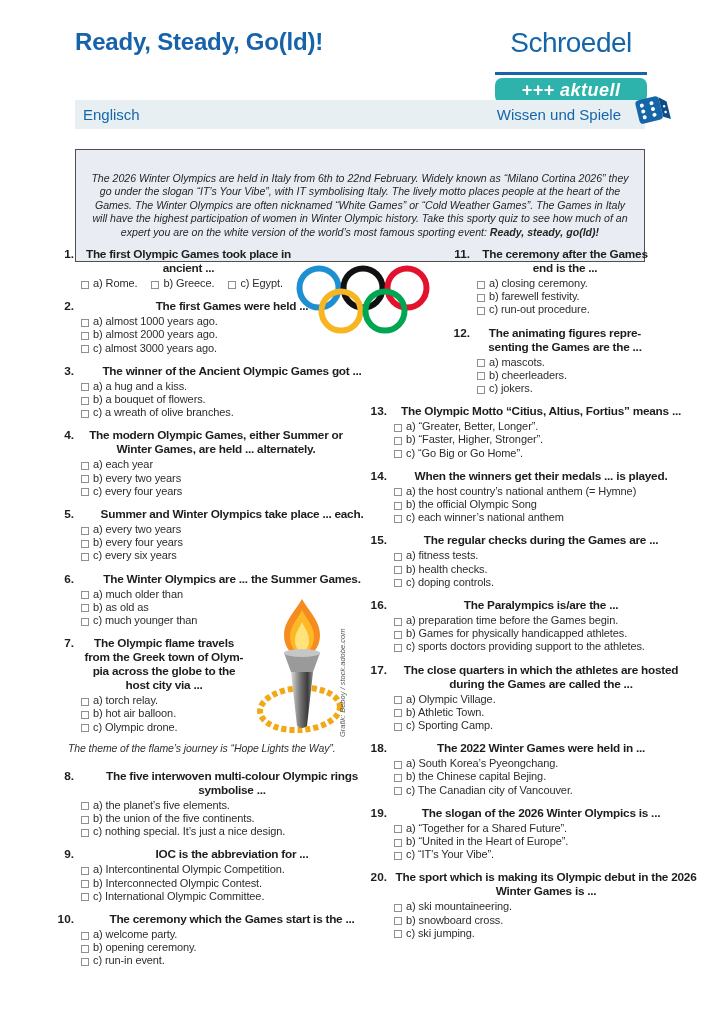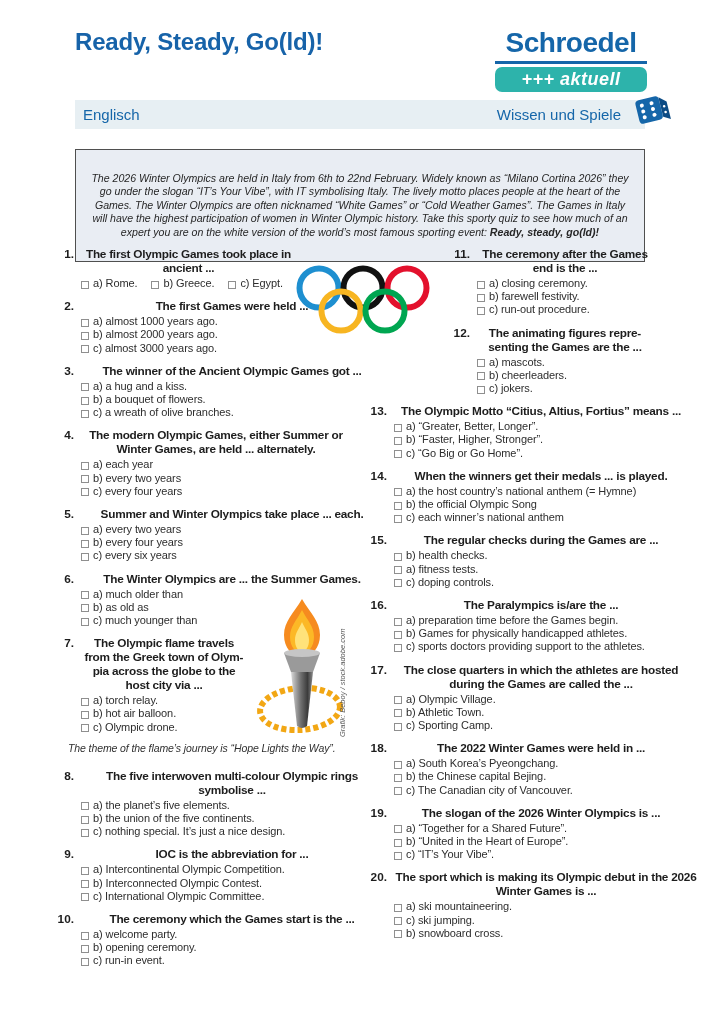--- a/index.html
+++ b/index.html
@@ -2,21 +2,21 @@
 <html><head>
 <meta charset="utf-8">
 <style>
   * { margin:0; padding:0; box-sizing:border-box; }
   html,body { width:720px; height:1019px; }
   body { position:relative; background:#ffffff; font-family:"Liberation Sans", sans-serif; overflow:hidden; }
 
   .title { position:absolute; left:75px; top:27px; font-size:24px; font-weight:bold; color:#1763a9; line-height:30px; letter-spacing:-0.2px; }
 
   .logo { position:absolute; top:29px; right:73px; width:152px; }
-  .logo-name { font-size:28px; font-weight:bold; color:#1566a9; text-align:center; line-height:28px; letter-spacing:-0.5px; border-bottom:3px solid #1566a9; padding-bottom:4px; }
+  .logo-name { font-size:28px; font-weight:normal; color:#1566a9; text-align:center; line-height:28px; letter-spacing:-0.5px; border-bottom:3px solid #1566a9; padding-bottom:15px; }
   .logo-tag { margin-top:3px; background:#2db3ab; color:#ffffff; font-weight:bold; font-style:italic; font-size:18px; text-align:center; line-height:25px; letter-spacing:0.5px;border-radius:7px; }
 
   .band { position:absolute; left:75px; right:75px; top:100px; height:29px; background:#e7eff3; display:flex; align-items:center; justify-content:space-between; padding:0 8px; }
   .band-left { font-size:15px; color:#1566a9; }
   .band-right { font-size:15px; color:#1566a9; margin-right:16px;text-align:center; }
   .dice { position:absolute; left:634px; top:90px; width:38px; height:38px; }
 
   .intro { position:absolute; left:75px; right:75px; top:149px; background:#e9edf3; border:1px solid #4f4f4f; padding:22px 13px; text-align:center; font-style:italic; font-size:10.6px; line-height:13.4px; color:#262626; }
   .intro strong { font-weight:bold; }
 
@@ -394,25 +394,25 @@
         </div>
       </div>
     </div>
     <div class="question ">
       <div class="q-num">15.</div>
       <div class="q-body">
         <div class="q-text">The regular checks during the Games are ...</div>
         <div class="options">
           <label class="option">
             <span class="checkbox"></span>
+            <span class="opt-text">a) fitness tests.</span>
+          </label>
+          <label class="option">
+            <span class="checkbox"></span>
             <span class="opt-text">b) health checks.</span>
-          </label>
-          <label class="option">
-            <span class="checkbox"></span>
-            <span class="opt-text">a) fitness tests.</span>
           </label>
           <label class="option">
             <span class="checkbox"></span>
             <span class="opt-text">c) doping controls.</span>
           </label>
         </div>
       </div>
     </div>
     <div class="question ">
       <div class="q-num">16.</div>
@@ -498,22 +498,22 @@
       <div class="q-num">20.</div>
       <div class="q-body">
         <div class="q-text">The sport which is making its Olympic debut in the 2026 Winter Games is ...</div>
         <div class="options">
           <label class="option">
             <span class="checkbox"></span>
             <span class="opt-text">a) ski mountaineering.</span>
           </label>
           <label class="option">
             <span class="checkbox"></span>
+            <span class="opt-text">b) snowboard cross.</span>
+          </label>
+          <label class="option">
+            <span class="checkbox"></span>
             <span class="opt-text">c) ski jumping.</span>
           </label>
-          <label class="option">
-            <span class="checkbox"></span>
-            <span class="opt-text">b) snowboard cross.</span>
-          </label>
         </div>
       </div>
     </div>
   </div>
 
 </body></html>

